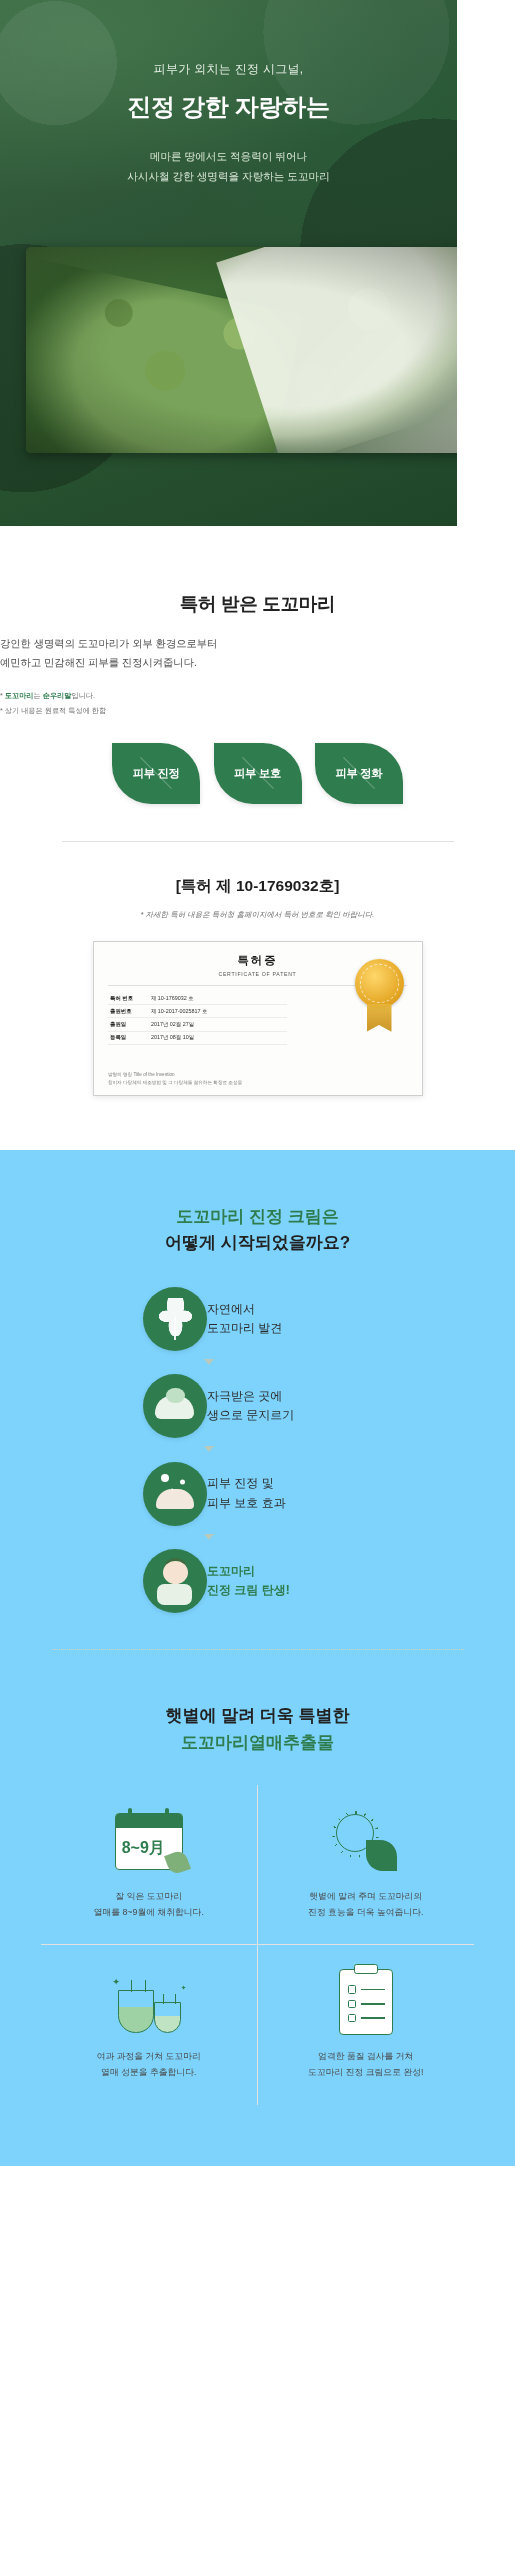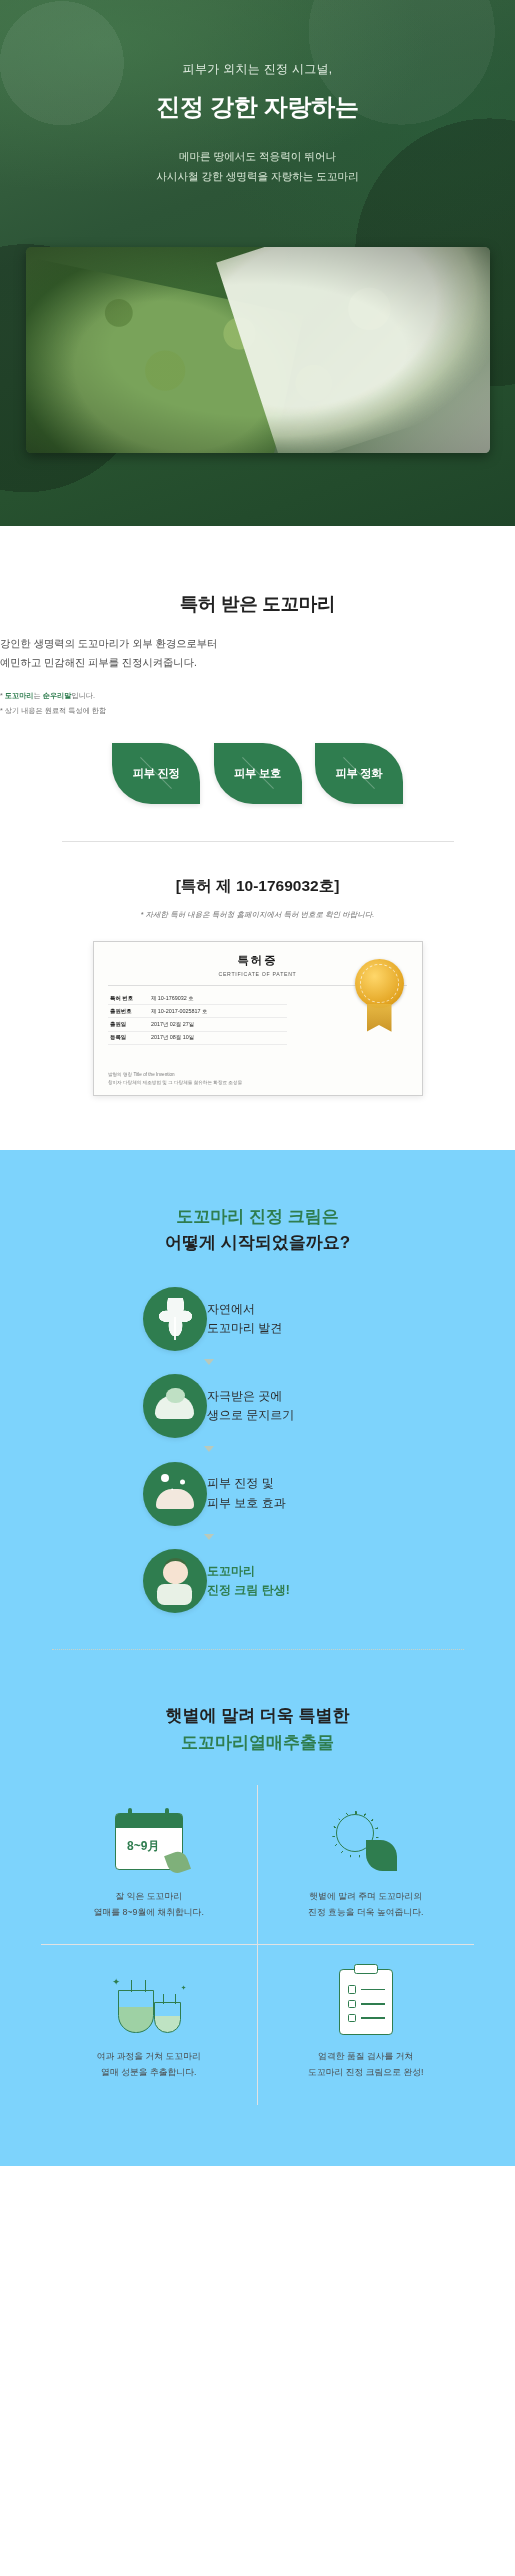--- a/index.html
+++ b/index.html
@@ -9,21 +9,21 @@
     font-family:"Liberation Sans", sans-serif;
     background:#ffffff;
     color:#333;
     -webkit-font-smoothing:antialiased;
   }
   .page { width:515px; margin:0 auto; position:relative; overflow:hidden; }
 
   
   .hero {
     position:relative;
-    width:515px;
+    width:457px;
     height:526px;
     background:
       radial-gradient(ellipse 464px 216px at 20% 8%, rgba(72,128,80,0.55), rgba(0,0,0,0) 70%),
       radial-gradient(ellipse 361px 258px at 85% 20%, rgba(40,95,58,0.55), rgba(0,0,0,0) 70%),
       linear-gradient(160deg,#3f6b46 0%, #2d5537 38%, #27512f 70%, #1f4529 100%);
     overflow:hidden;
   }
   .hero:before{
     content:"";
     position:absolute; inset:0;
@@ -226,21 +226,21 @@
   .cell:nth-child(2n) { border-right:none; }
   .cell:nth-child(3), .cell:nth-child(4) { border-bottom:none; }
   .cell .art { height:67px; display:flex; align-items:center; justify-content:center; }
   .cell p { margin:13.4px 0 0; font-size:8.8px; line-height:1.8; color:#4a4a4a; }
 
   
   .cal { position:relative; width:68px; height:57px; border:1.5px solid #2f7d4f; border-radius:4.1px; background:#fff; }
   .cal:before{ content:""; position:absolute; left:0; right:0; top:0; height:13.4px; background:#2f7d4f; border-radius:2.1px 2.1px 0 0; }
   .cal .pin{ position:absolute; top:-6.2px; width:4.1px; height:10.3px; background:#2f7d4f; border-radius:2.1px; }
   .cal .pin.l{ left:12.4px; } .cal .pin.r{ right:12.4px; }
-  .cal .txt{ position:absolute; left:0; right:11px; top:24px; font-size:12px; font-weight:700; color:#2f7d4f; }
+  .cal .txt{ position:absolute; left:0; right:11px; top:24px; font-size:16px; font-weight:700; color:#2f7d4f; }
   .cal .leaf{ position:absolute; right:-6.2px; bottom:-3.1px; width:20.6px; height:20.6px; background:#7fb07a; border-radius:0 10.3px 0 10.3px; transform:rotate(-20deg); }
 
   
   .sun { position:relative; width:68px; height:61px; }
   .sun .disc{ position:absolute; left:4.1px; top:2.1px; width:38px; height:38px; border-radius:50%; border:1.5px solid #2f7d4f; }
   .sun .ray{ position:absolute; left:0px; top:0px; width:47px; height:47px; border-radius:50%;
     background:repeating-conic-gradient(from 0deg, #2f7d4f 0 3deg, rgba(0,0,0,0) 3deg 24deg);
     -webkit-mask:radial-gradient(circle, rgba(0,0,0,0) 0 20.6px, #000 21px 24px, rgba(0,0,0,0) 24px);
             mask:radial-gradient(circle, rgba(0,0,0,0) 0 20.6px, #000 21px 24px, rgba(0,0,0,0) 24px);
   }

